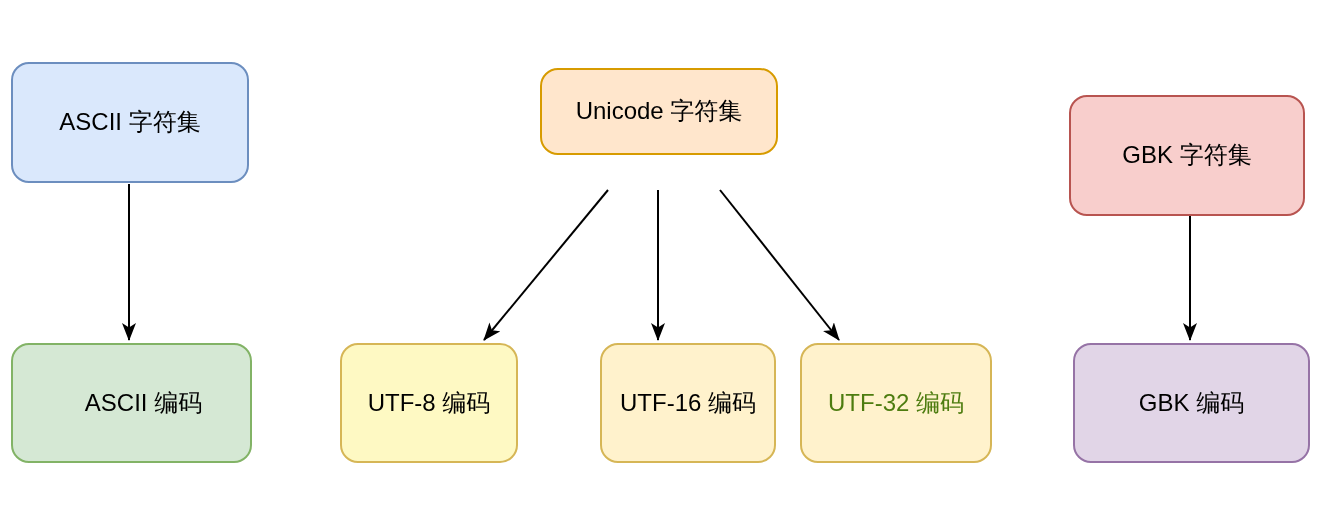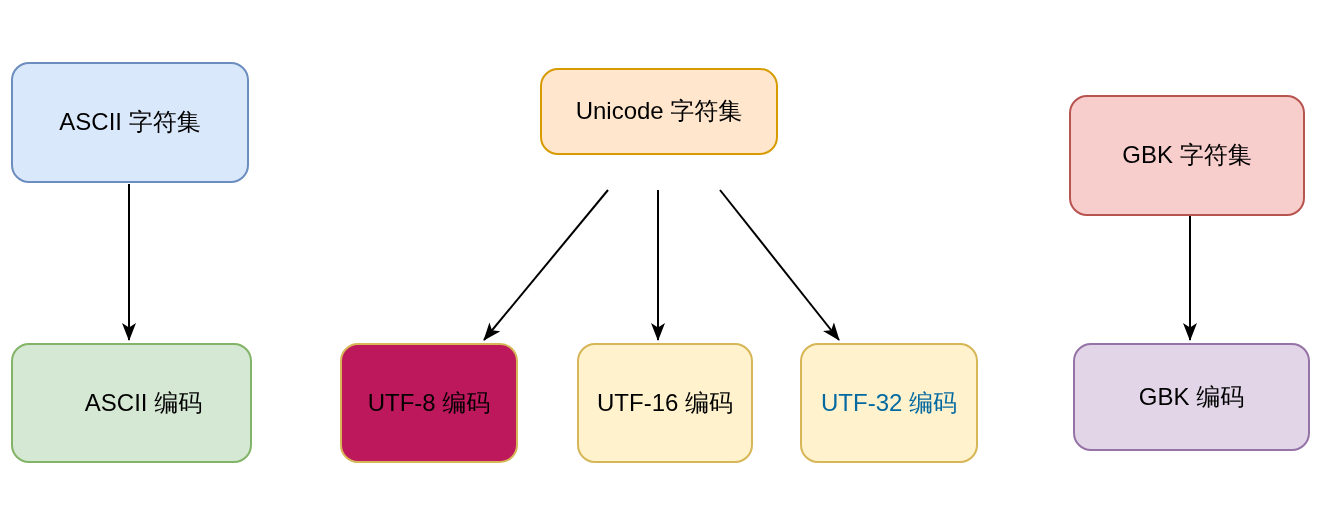--- a/index.html
+++ b/index.html
@@ -62,25 +62,25 @@
     </div>
     <div class="node" style="left: 540px; top: 68px; width: 238px; height: 87px; background: rgb(255, 230, 204); border-color: rgb(215, 155, 0); color: rgb(0, 0, 0);">
       <span class="node-label">Unicode 字符集</span>
     </div>
     <div class="node" style="left: 1069px; top: 62px; width: 236px; height: 121px; background: rgb(248, 206, 204); border-color: rgb(184, 84, 80); color: rgb(0, 0, 0); margin-top: 33px;">
       <span class="node-label">GBK 字符集</span>
     </div>
     <div class="node" style="left: 11px; top: 343px; width: 241px; height: 120px; background: rgb(213, 232, 212); border-color: rgb(130, 179, 102); color: rgb(0, 0, 0); padding-left: 24px;">
       <span class="node-label">ASCII 编码</span>
     </div>
-    <div class="node" style="left: 340px; top: 343px; width: 178px; height: 120px; background: #be185d; border-color: rgb(214, 182, 86); color: rgb(0, 0, 0);">
+    <div class="node" style="left: 340px; top: 343px; width: 178px; height: 120px; background: #fef9c3; border-color: rgb(214, 182, 86); color: rgb(0, 0, 0);">
       <span class="node-label">UTF-8 编码</span>
     </div>
-    <div class="node" style="left: 577px; top: 343px; width: 176px; height: 120px; background: rgb(255, 242, 204); border-color: rgb(214, 182, 86); color: rgb(0, 0, 0);">
+    <div class="node" style="left: 600px; top: 343px; width: 176px; height: 120px; background: rgb(255, 242, 204); border-color: rgb(214, 182, 86); color: rgb(0, 0, 0);">
       <span class="node-label">UTF-16 编码</span>
     </div>
-    <div class="node" style="left: 800px; top: 343px; width: 178px; height: 120px; background: rgb(255, 242, 204); border-color: rgb(214, 182, 86); color: #0369a1;">
+    <div class="node" style="left: 800px; top: 343px; width: 192px; height: 120px; background: rgb(255, 242, 204); border-color: rgb(214, 182, 86); color: #4d7c0f;">
       <span class="node-label">UTF-32 编码</span>
     </div>
-    <div class="node" style="left: 1073px; top: 343px; width: 237px; height: 108px; background: rgb(225, 213, 231); border-color: rgb(150, 115, 166); color: rgb(0, 0, 0);">
+    <div class="node" style="left: 1073px; top: 343px; width: 237px; height: 120px; background: rgb(225, 213, 231); border-color: rgb(150, 115, 166); color: rgb(0, 0, 0);">
       <span class="node-label">GBK 编码</span>
     </div>
   </div>
 
 </body></html>

